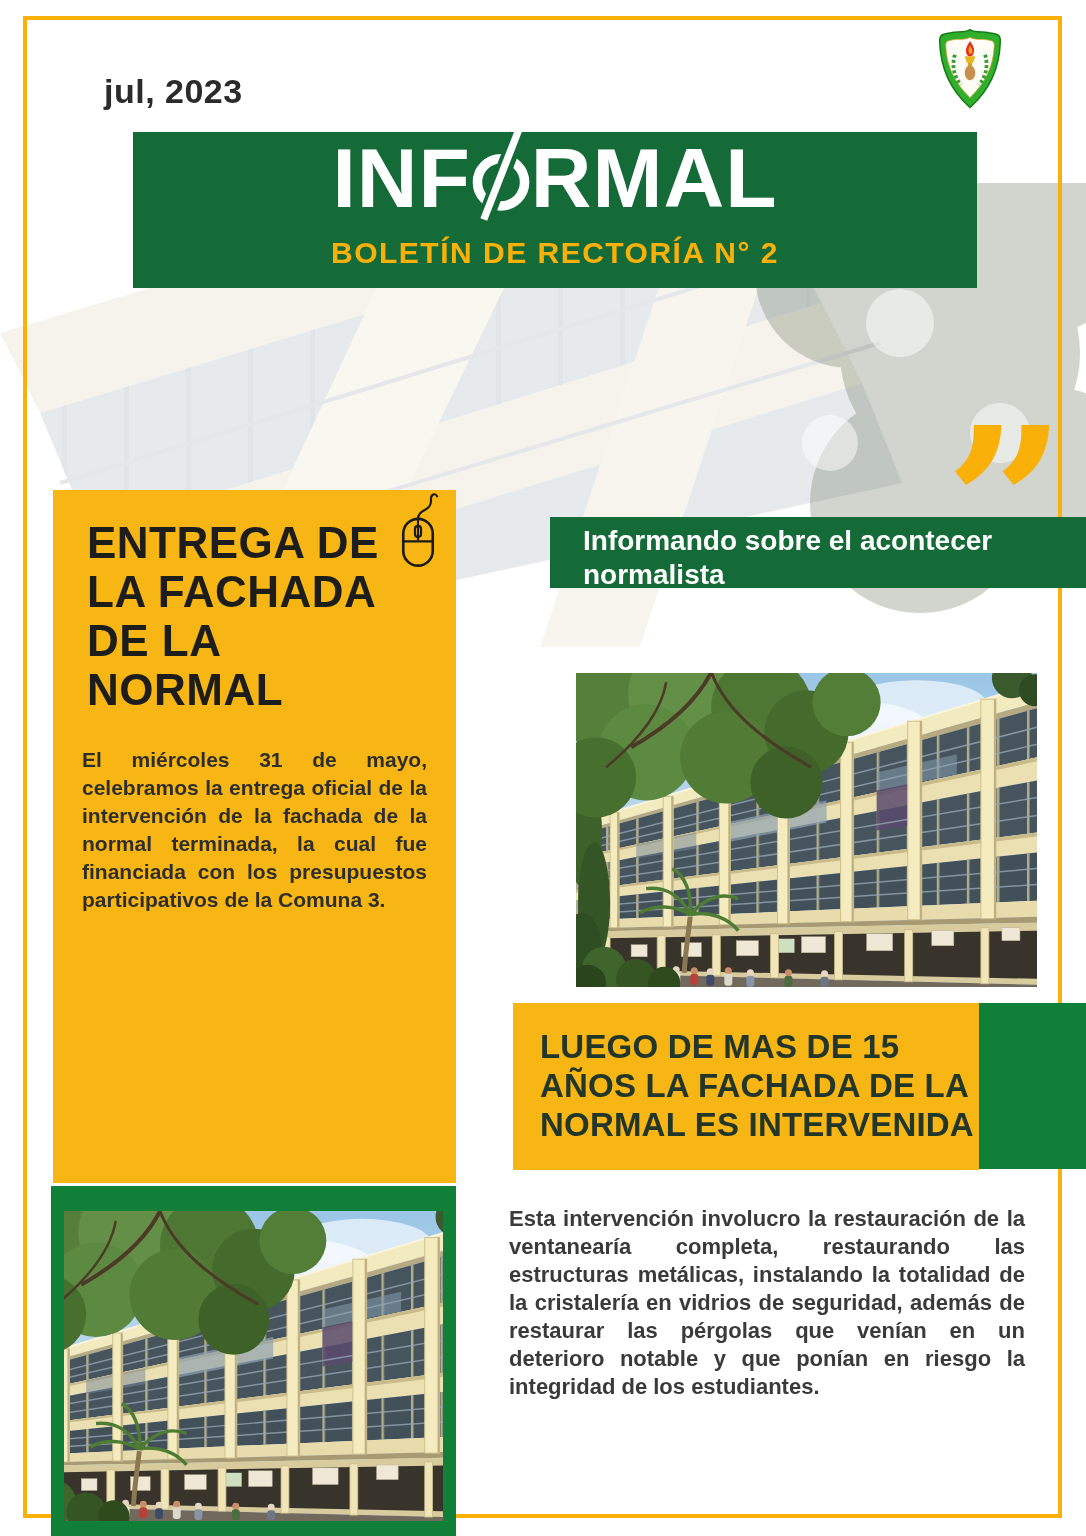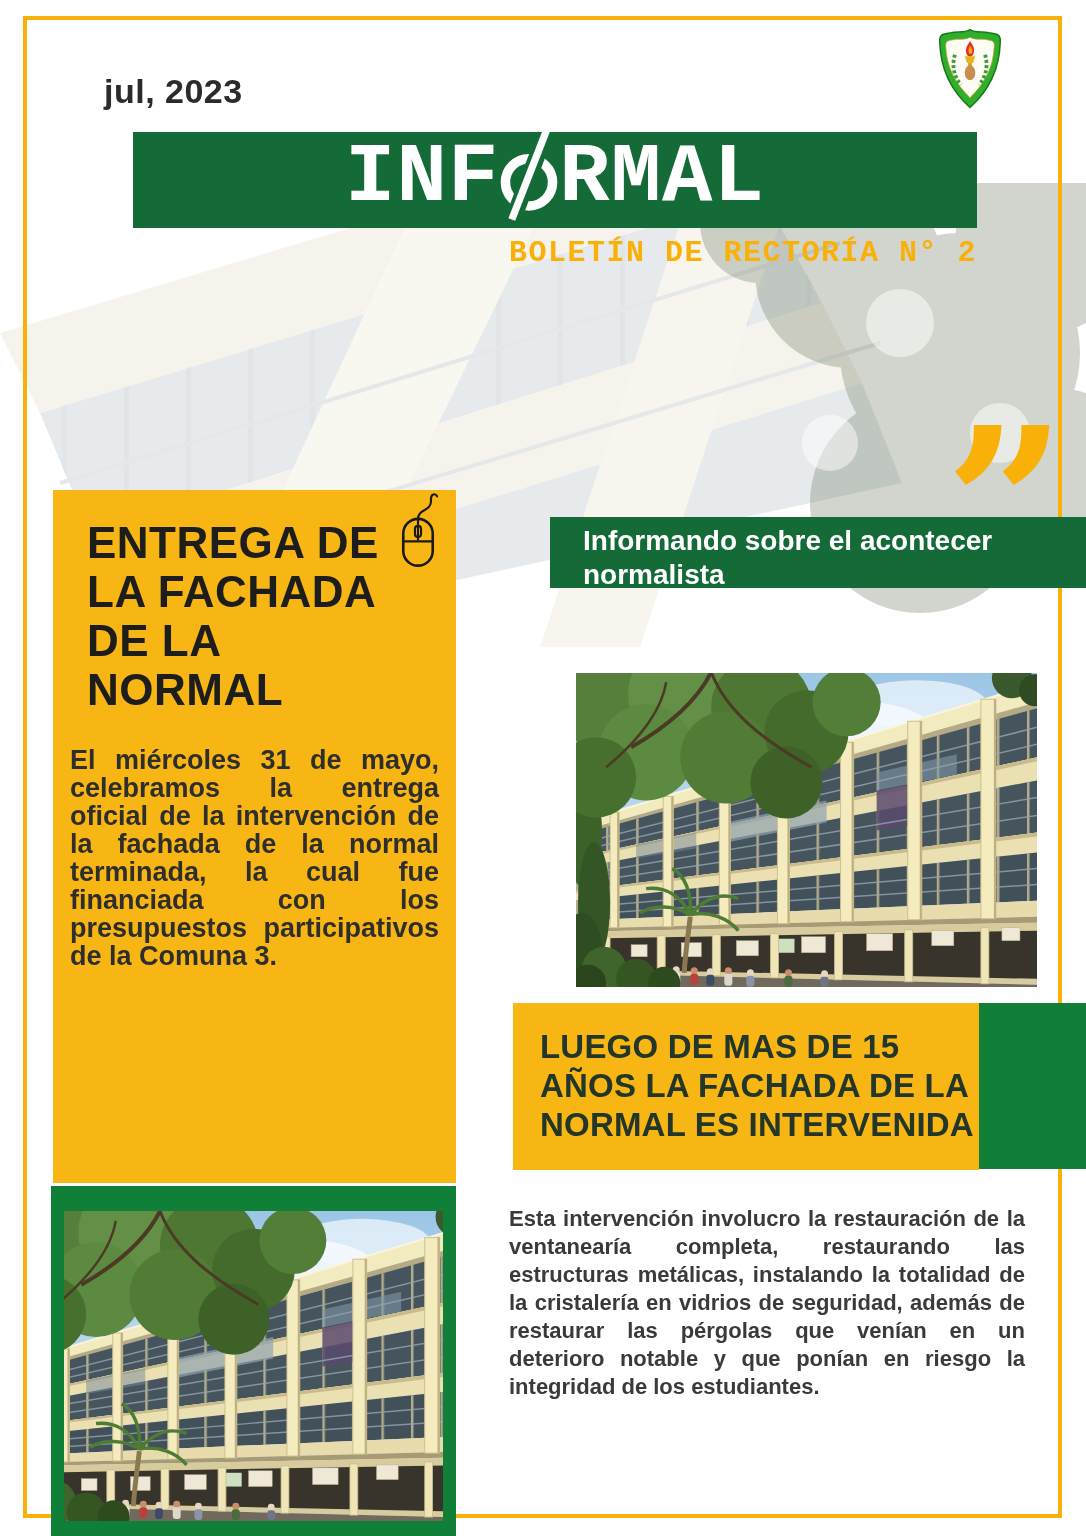--- a/index.html
+++ b/index.html
@@ -14,34 +14,34 @@
   .hero{position:absolute;left:0;top:183px;width:1086px;height:464px;z-index:1;}
 
   
   .date{position:absolute;left:104px;top:72px;font-size:34px;font-weight:bold;
         color:#2b2b2b;letter-spacing:.5px;z-index:3;}
   .url{position:absolute;left:450px;top:74px;font-size:28px;font-weight:bold;
        color:#1f1f1f;z-index:3;}
   .crest{position:absolute;left:936px;top:27px;width:68px;height:84px;z-index:3;}
 
   
-  .masthead{position:absolute;left:133px;top:132px;width:844px;height:96px;
-            background:var(--dark-green);z-index:3;color:#fff;text-align:right;font-family:Liberation Mono, monospace;}
+  .masthead{position:absolute;left:133px;top:132px;width:844px;height:156px;
+            background:var(--dark-green);z-index:3;color:#fff;text-align:center;}
   .m-title{display:flex;justify-content:center;align-items:flex-end;height:88px;
            font-size:84px;font-weight:bold;line-height:84px;letter-spacing:1px;}
   .m-title .oo{width:58px;height:88px;overflow:visible;margin:0 1px;}
   .m-sub{font-size:30px;font-weight:bold;color:var(--gold);letter-spacing:1.5px;margin-top:16px;}
 
   
   .card{position:absolute;left:53px;top:490px;width:403px;height:693px;
         background:var(--yellow-box);z-index:3;box-sizing:border-box;}
   .card h2{margin:28px 0 0 34px;width:300px;font-size:44px;line-height:49px;
            font-weight:bold;color:var(--text-headline);letter-spacing:.5px;}
   .card-body{margin:32px 13px 0 13px;}
-  .card-body p{margin:4px;font-size:27px;line-height:28px;font-weight:bold;
+  .card-body p{margin:16px;font-size:21px;line-height:28px;font-weight:bold;
                color:var(--text-dark);text-align:justify;}
   .card-body p + p{margin-top:32px;}
   .mouse{position:absolute;left:392px;top:488px;width:52px;height:86px;z-index:5;color:#1a1a1a;}
 
   
   .tagline{position:absolute;left:550px;top:517px;width:536px;height:71px;
            background:var(--dark-green);z-index:3;box-sizing:border-box;
            padding:7px 88px 0 33px;color:#fff;font-size:28px;line-height:34px;font-weight:bold;}
   .quote{position:absolute;left:945px;top:400px;font-size:210px;line-height:1;
          font-family:"DejaVu Serif",serif;font-weight:bold;color:var(--gold);z-index:4;}

